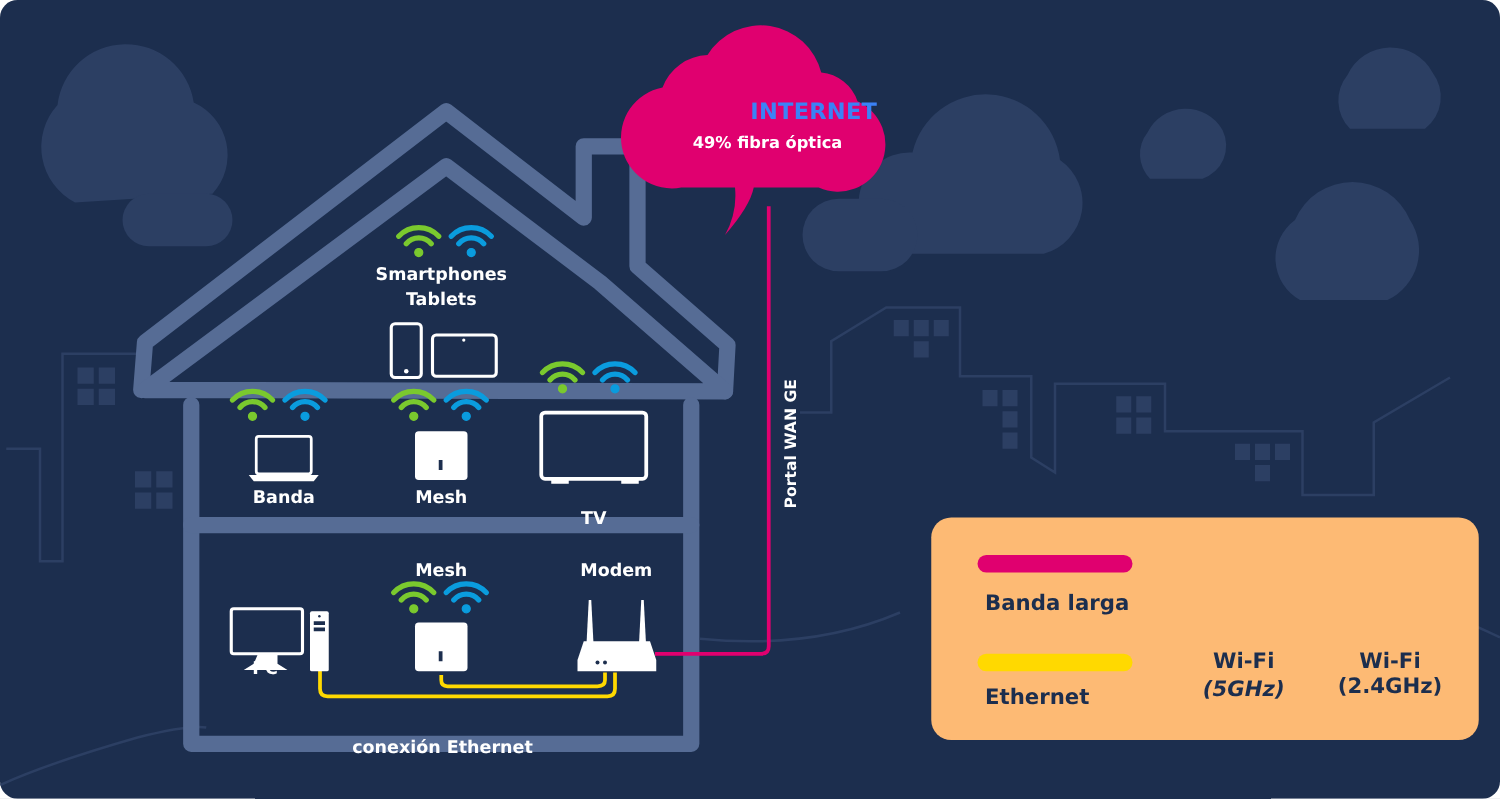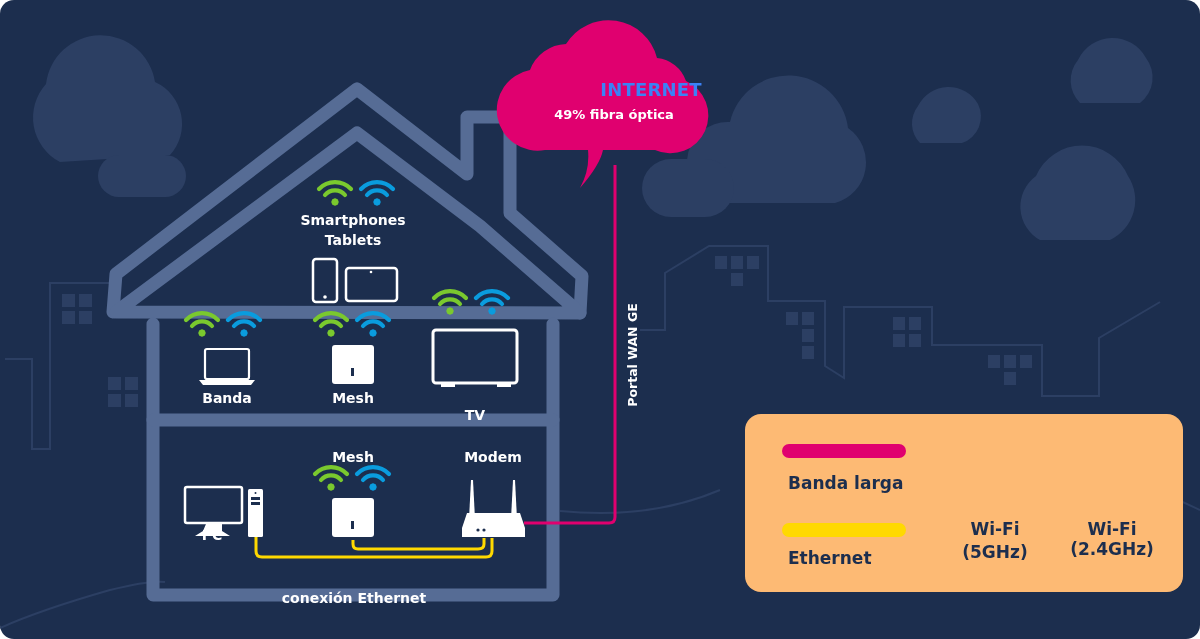--- a/index.html
+++ b/index.html
@@ -190,17 +190,17 @@
   <div class="lbl" style="left:353px;top:448px;">Mesh</div>
   <div class="lbl" style="left:493px;top:448px;">Modem</div>
   <div class="lbl" style="left:354px;top:561px;margin-top:28px;">conexión Ethernet</div>
 
   <div class="legend">
     <div class="line" style="top:30px;background:#e0006f;"></div>
     <div class="ltxt" style="top:59px;">Banda larga</div>
     <div class="line" style="top:109px;background:#ffd900;"></div>
     <div class="ltxt" style="top:134px;">Ethernet</div>
     <div class="wtxt" style="left:250px;top:104px;">Wi-Fi</div>
-    <div class="wtxt" style="left:250px;top:127px;">(5GHz)</div>
+    <div class="wtxt" style="left:250px;top:127px;font-style:italic;">(5GHz)</div>
     <div class="wtxt" style="left:367px;top:104px;">Wi-Fi</div>
     <div class="wtxt" style="left:367px;top:124px;">(2.4GHz)</div>
   </div>
 </div>
 
 </body></html>

